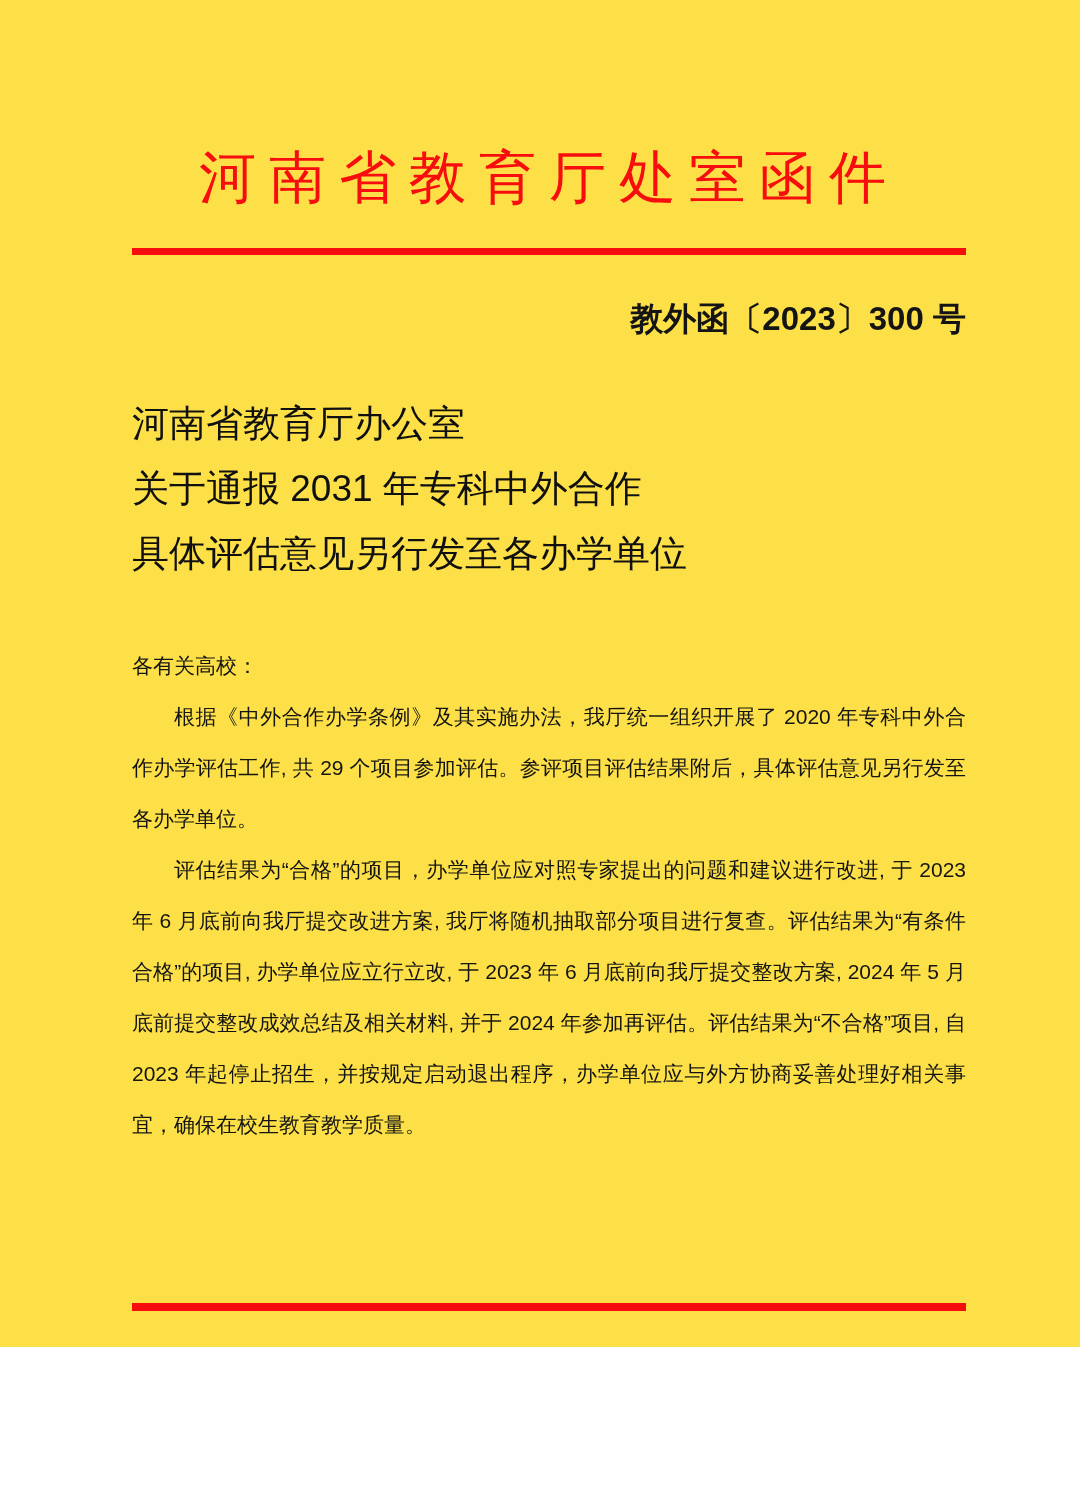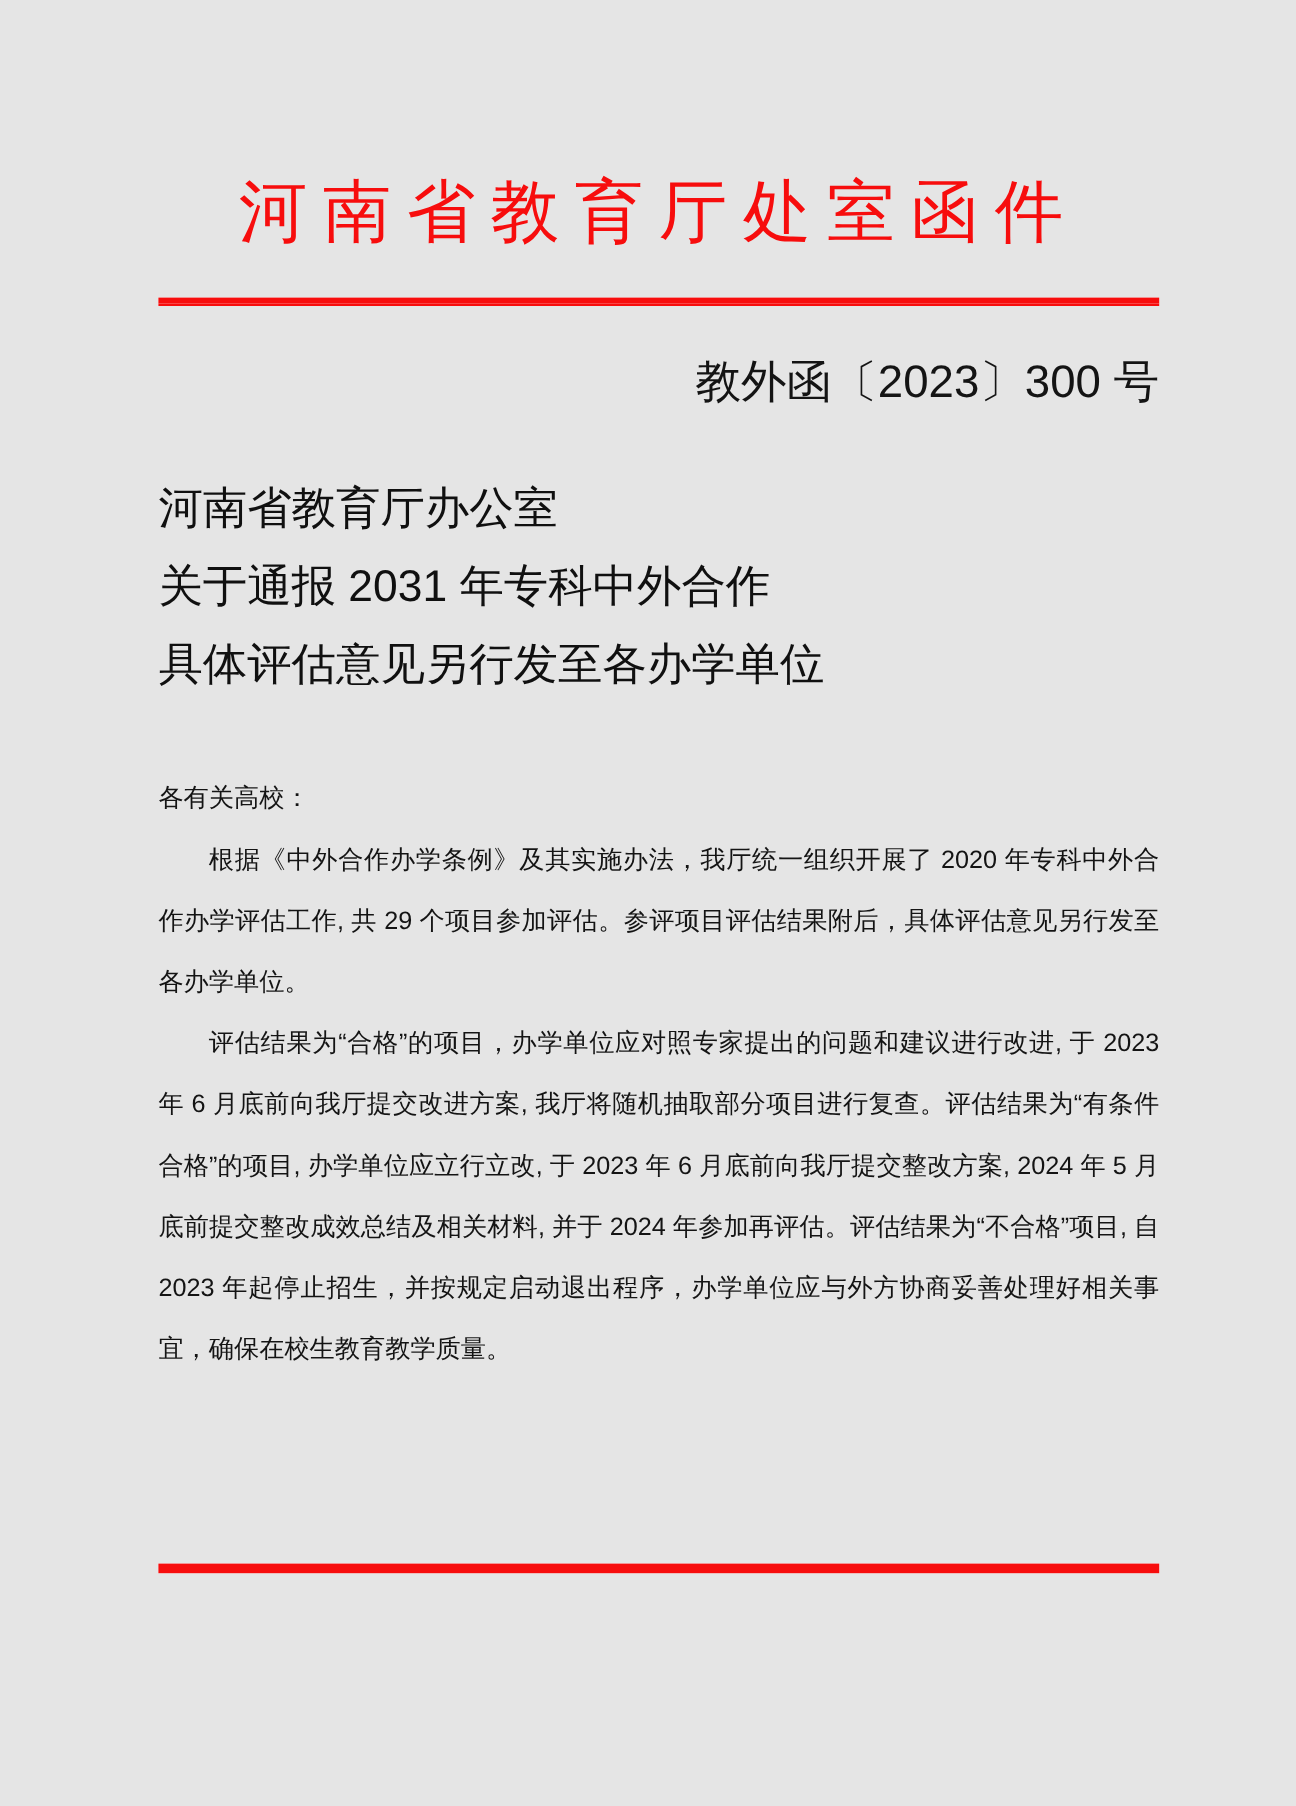--- a/index.html
+++ b/index.html
@@ -3,22 +3,22 @@
 <meta charset="utf-8">
 <style>
   * { margin: 0; padding: 0; box-sizing: border-box; }
   html, body {
     background: #ffffff;
     font-family: "Liberation Sans", "DejaVu Sans", sans-serif;
   }
   .page {
     position: relative;
     width: 1080px;
-    height: 1505px;
-    background: #e5e5e5;
+    height: 1347px;
+    background: #fde047;
     overflow: hidden;
   }
   .content-col {
     position: absolute;
     left: 132px;
     width: 834px;
   }
   
   .letterhead {
     top: 143px;
@@ -41,23 +41,24 @@
   .rule-bottom {
     top: 1303px;
     height: 2px;
     border-top: 2px solid var(--accent);
     border-bottom: 6px solid var(--accent);
     background: #ffffff;
   }
   .doc-number {
     top: 301px;
     text-align: right;
-    font-size: 38px;
+    font-size: 33px;
     line-height: 36px;
     color: #141414;
+    font-weight: bold;
   }
   .doc-title {
     top: 391px;
     text-align: left;
     font-size: 37px;
     line-height: 65px;
     font-weight: 400;
     color: #101010;
   }
   .doc-body {

